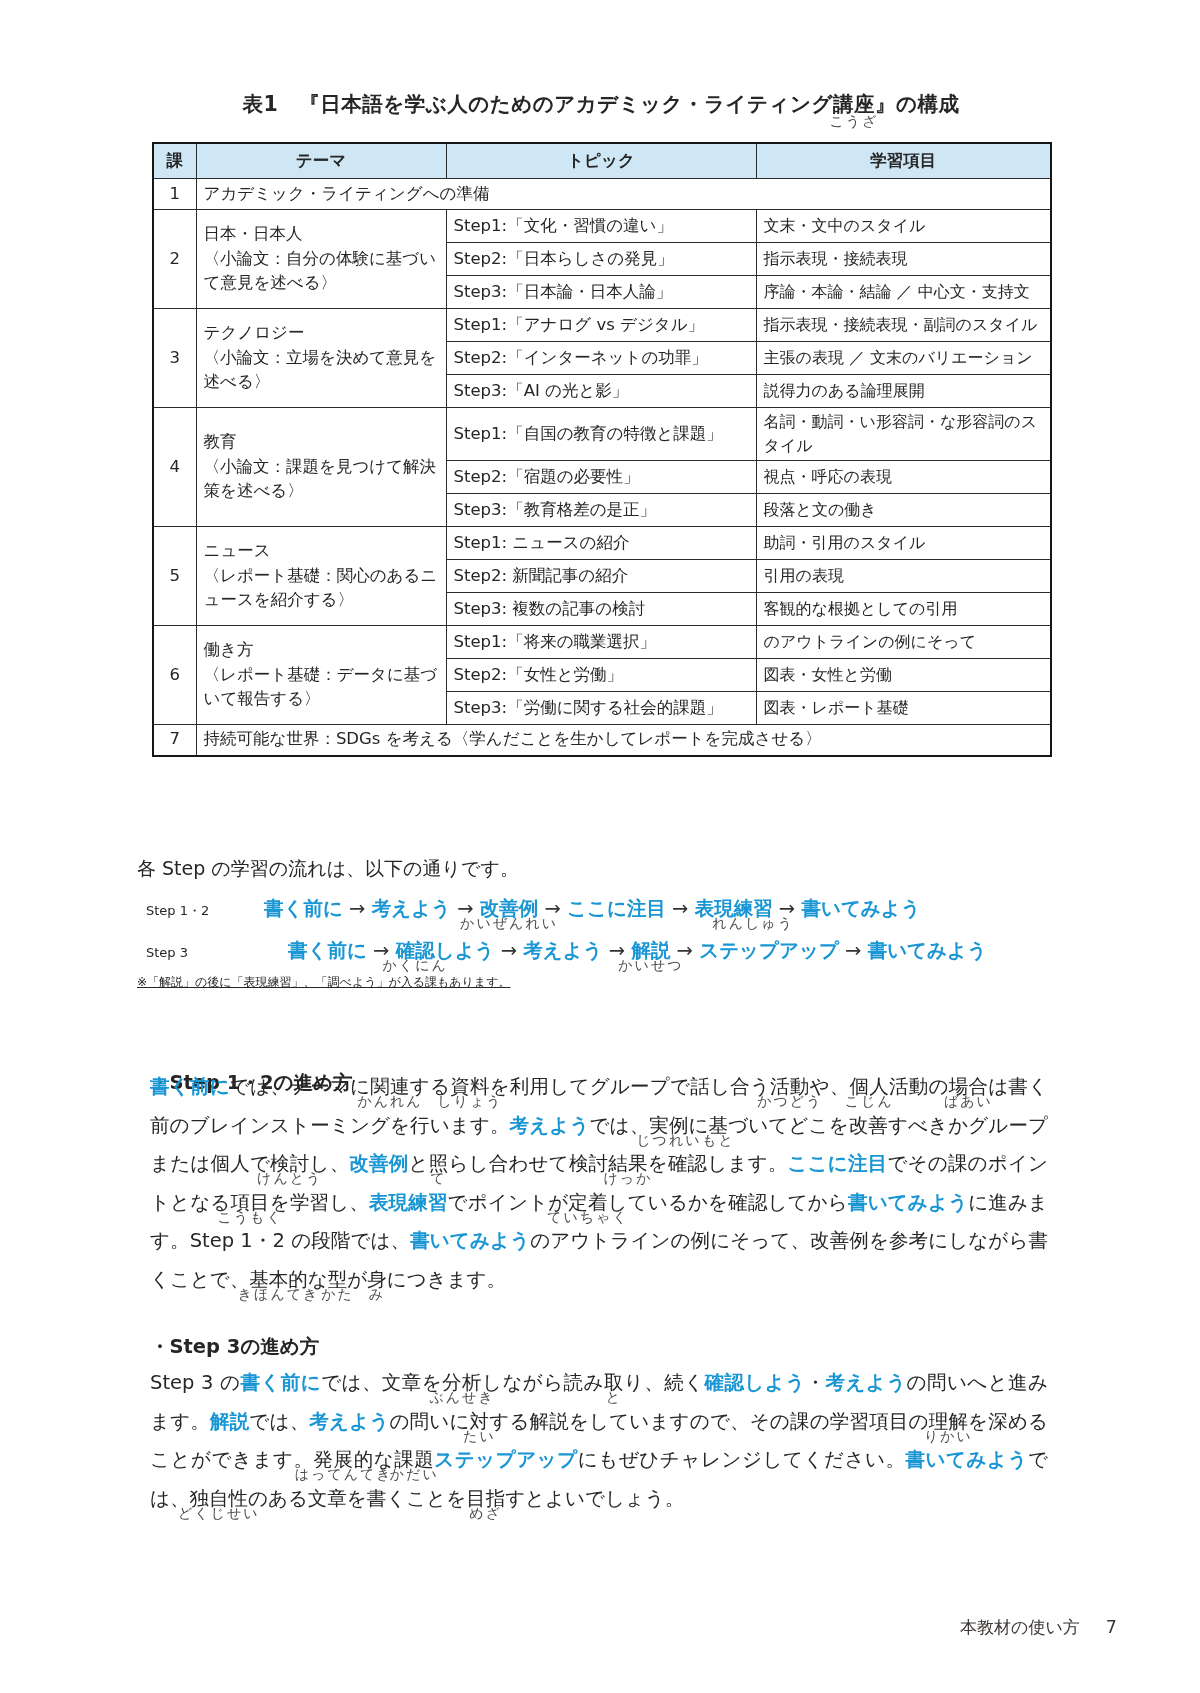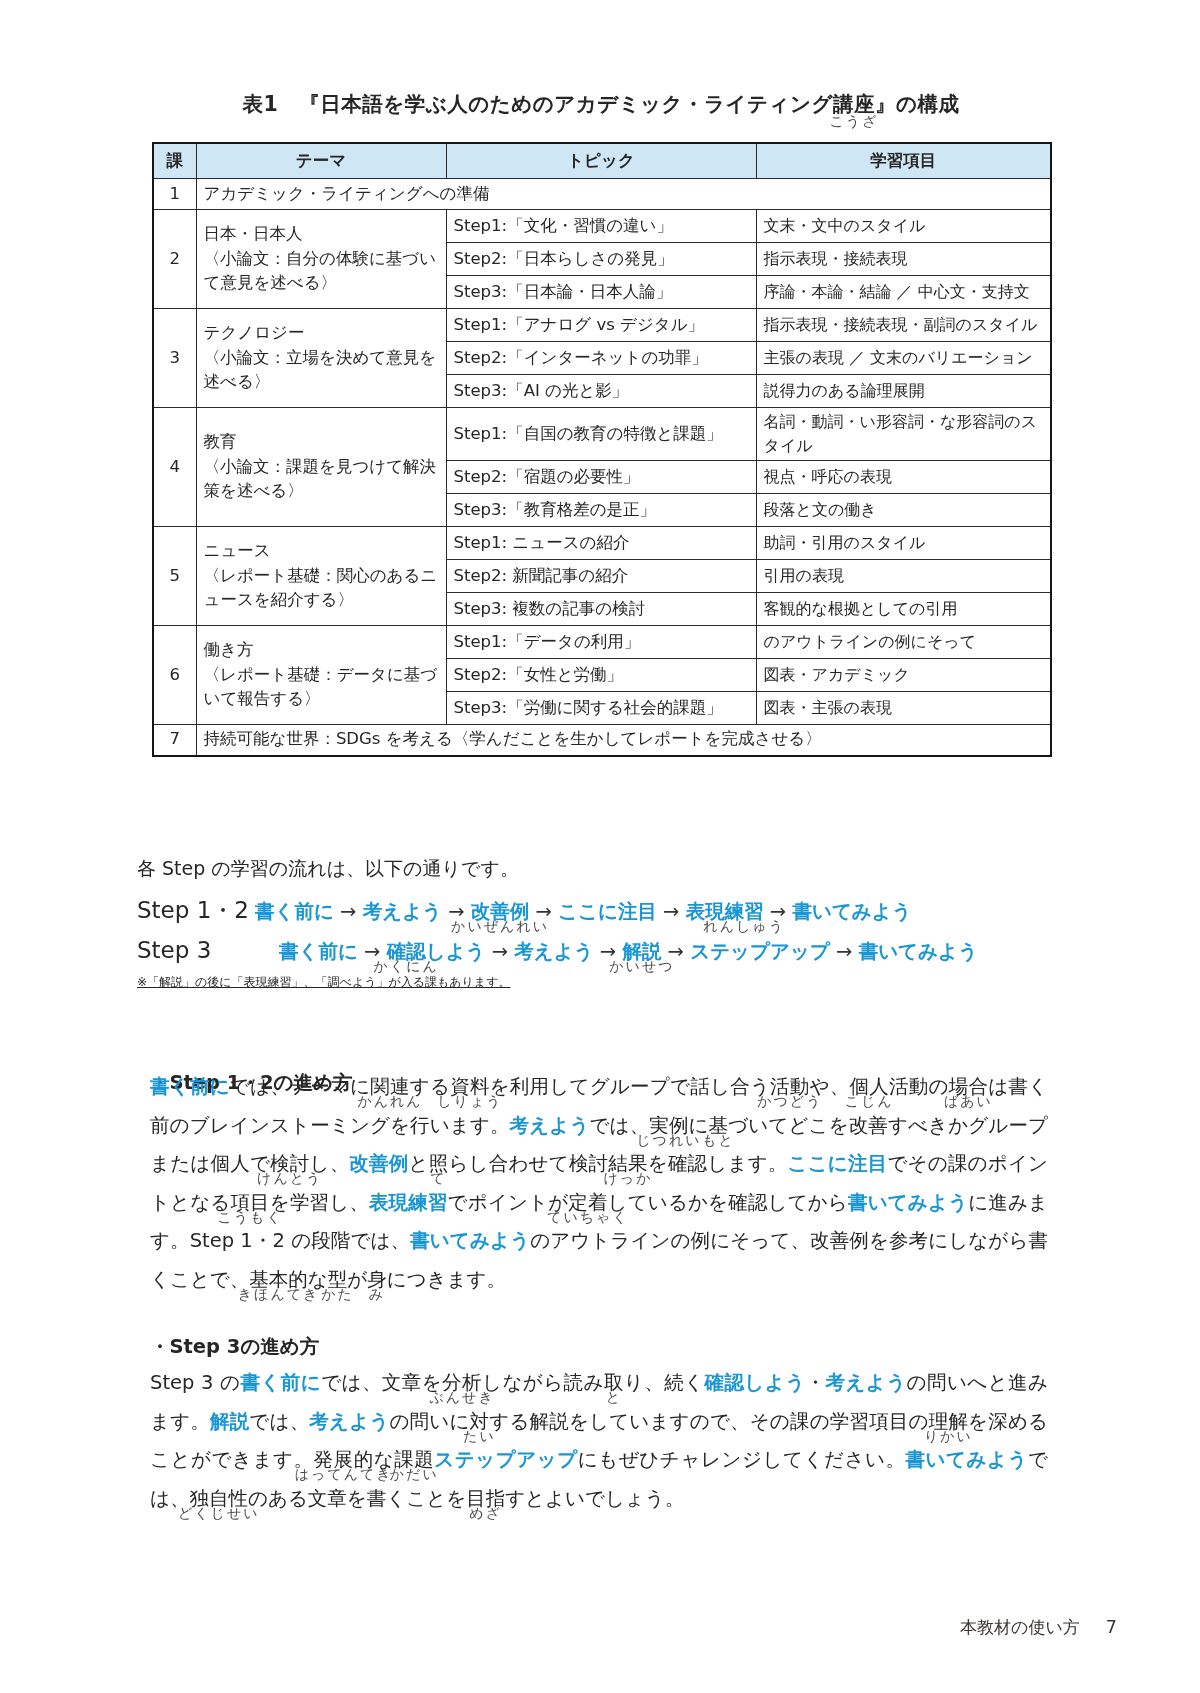--- a/index.html
+++ b/index.html
@@ -48,21 +48,21 @@
     margin-top:-4px;font-size:14px;font-weight:normal;color:var(--ruby);
     letter-spacing:2px;white-space:nowrap;line-height:1;
   }
   #table-title .rt{margin-top:-2px;}
   
   .bodyline{position:absolute;left:137px;width:900px;}
   #flow-intro{top:856px;font-size:19px;}
   .flow-row{display:flex;align-items:baseline;}
   #flow-line-1{top:895px;}
   #flow-line-2{top:937px;gap:24px;}
-  .flow-label{flex:0 0 118px;font-size:23px;}
+  .flow-label{flex:0 0 118px;font-size:13px;margin-left:9px;}
   .flow-segs{font-size:19.5px;}
   .kw{color:var(--blue);font-weight:bold;}
   .arrow{color:#333333;font-weight:normal;}
   #flow-note{top:974px;font-size:12px;text-decoration:underline;}
   
   .sec-heading{position:absolute;left:150px;font-size:19.5px;font-weight:bold;}
   #sec1-heading{top:1069px;}
   #sec2-heading{top:1333px;}
   .para{
     position:absolute;left:150px;width:898px;
@@ -159,30 +159,30 @@
           <td class="item">引用の表現</td>
         </tr>
         <tr class="step-row">
           <td class="topic">Step3: 複数の記事の検討</td>
           <td class="item">客観的な根拠としての引用</td>
         </tr>
         <tr class="step-row">
           <td class="no" rowspan="3">6</td>
           <td class="theme" rowspan="3">働き方
 〈レポート基礎：データに基づいて報告する〉</td>
-          <td class="topic">Step1:「データの利用」</td>
+          <td class="topic">Step1:「将来の職業選択」</td>
           <td class="item">のアウトラインの例にそって</td>
         </tr>
         <tr class="step-row">
           <td class="topic">Step2:「女性と労働」</td>
-          <td class="item">図表・アカデミック</td>
+          <td class="item">図表・女性と労働</td>
         </tr>
         <tr class="step-row">
           <td class="topic">Step3:「労働に関する社会的課題」</td>
-          <td class="item">図表・主張の表現</td>
+          <td class="item">図表・レポート基礎</td>
         </tr>
         <tr class="simple-row">
           <td class="no">7</td>
           <td class="full" colspan="3">持続可能な世界：SDGs を考える〈学んだことを生かしてレポートを完成させる〉</td>
         </tr>
       </tbody>
   </table>
 </div>
 
 <div id="flow-intro" class="bodyline">各 Step の学習の流れは、以下の通りです。</div>

